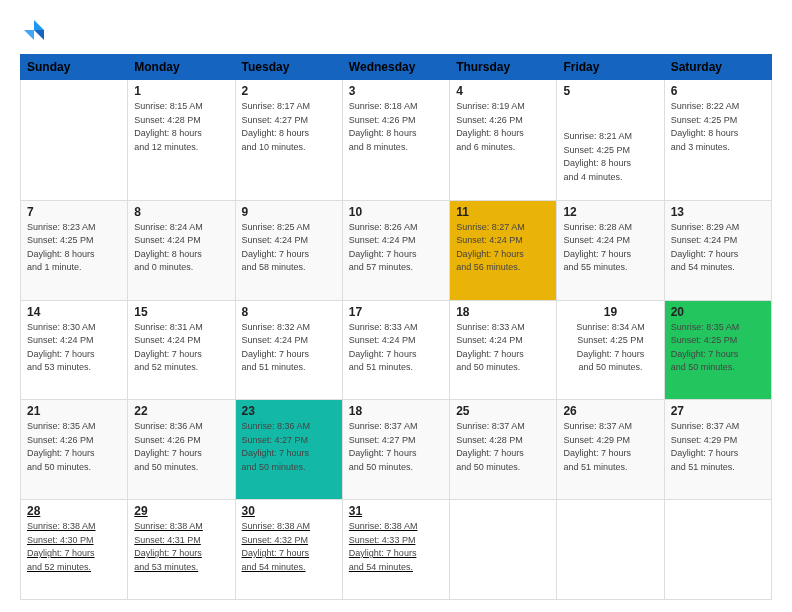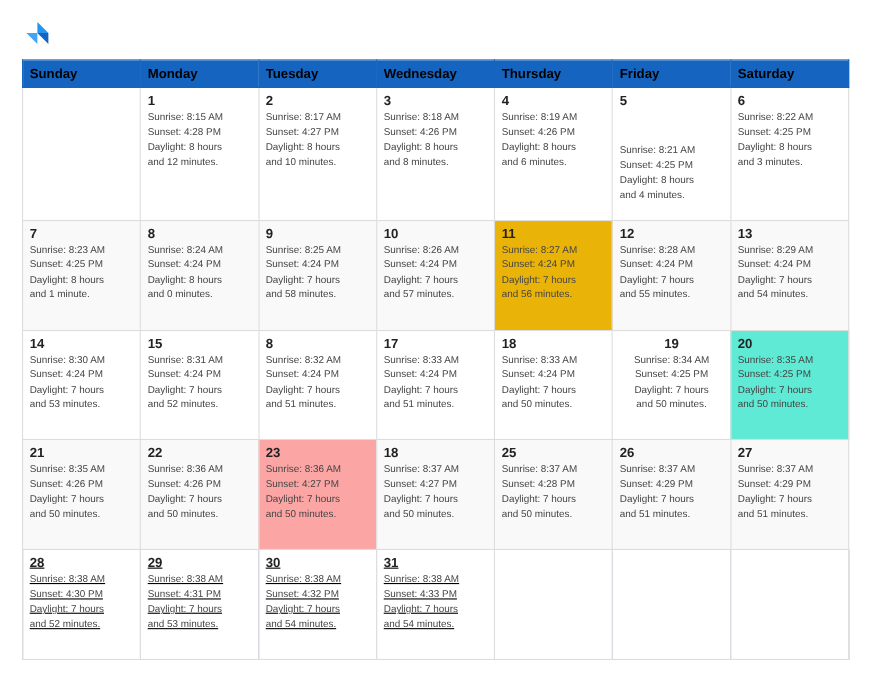--- a/index.html
+++ b/index.html
@@ -248,21 +248,21 @@
 Daylight: 7 hours
 and 50 minutes.</div>
           </td>
           <td style="background: rgb(255, 255, 255); text-align: center;">
             <span class="day-number">19</span>
             <div class="day-info" style="white-space: pre-line;">Sunrise: 8:34 AM
 Sunset: 4:25 PM
 Daylight: 7 hours
 and 50 minutes.</div>
           </td>
-          <td style="background: #5eead4;">
+          <td style="background: #22c55e;">
             <span class="day-number">20</span>
             <div class="day-info" style="white-space: pre-line;">Sunrise: 8:35 AM
 Sunset: 4:25 PM
 Daylight: 7 hours
 and 50 minutes.</div>
           </td>
         </tr>
         <tr style="background: rgb(249, 249, 249);">
           <td style="background: rgb(249, 249, 249);">
             <span class="day-number">21</span>
@@ -271,21 +271,21 @@
 Daylight: 7 hours
 and 50 minutes.</div>
           </td>
           <td style="background: rgb(249, 249, 249);">
             <span class="day-number">22</span>
             <div class="day-info" style="white-space: pre-line;">Sunrise: 8:36 AM
 Sunset: 4:26 PM
 Daylight: 7 hours
 and 50 minutes.</div>
           </td>
-          <td style="background: #fca5a5;">
+          <td style="background: #14b8a6;">
             <span class="day-number">23</span>
             <div class="day-info" style="white-space: pre-line;">Sunrise: 8:36 AM
 Sunset: 4:27 PM
 Daylight: 7 hours
 and 50 minutes.</div>
           </td>
           <td style="background: rgb(249, 249, 249);">
             <span class="day-number">18</span>
             <div class="day-info" style="white-space: pre-line;">Sunrise: 8:37 AM
 Sunset: 4:27 PM

